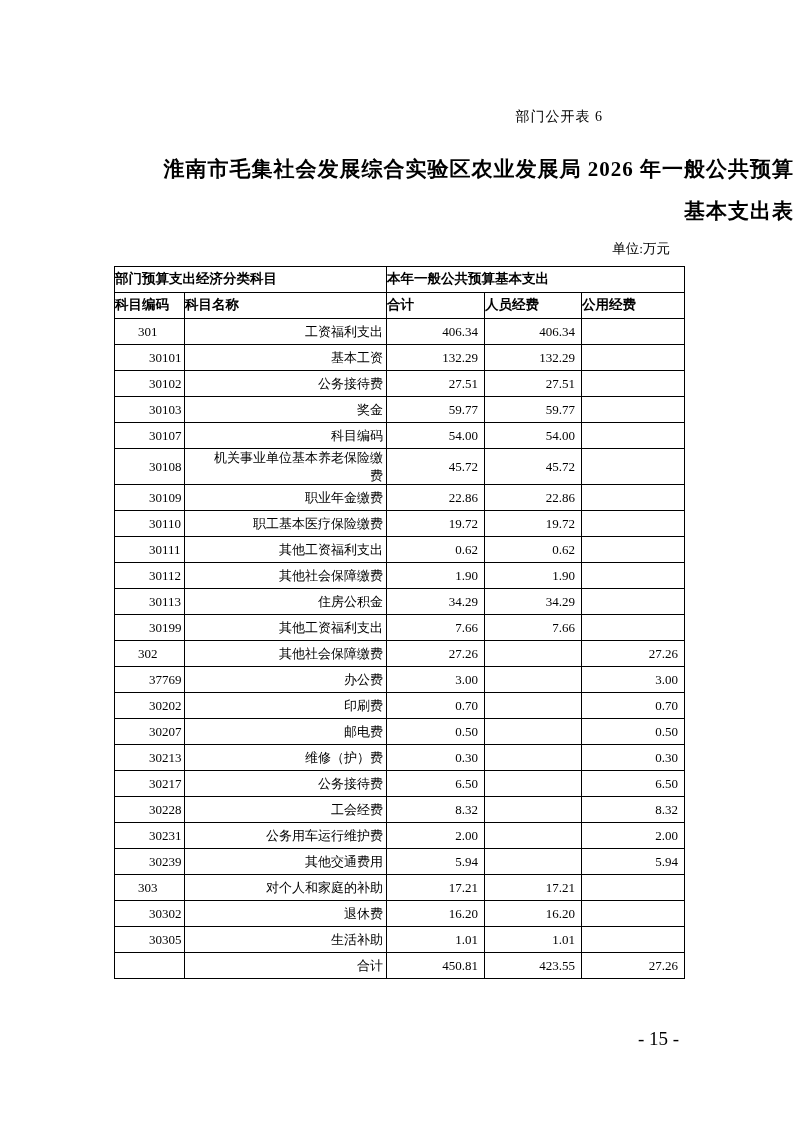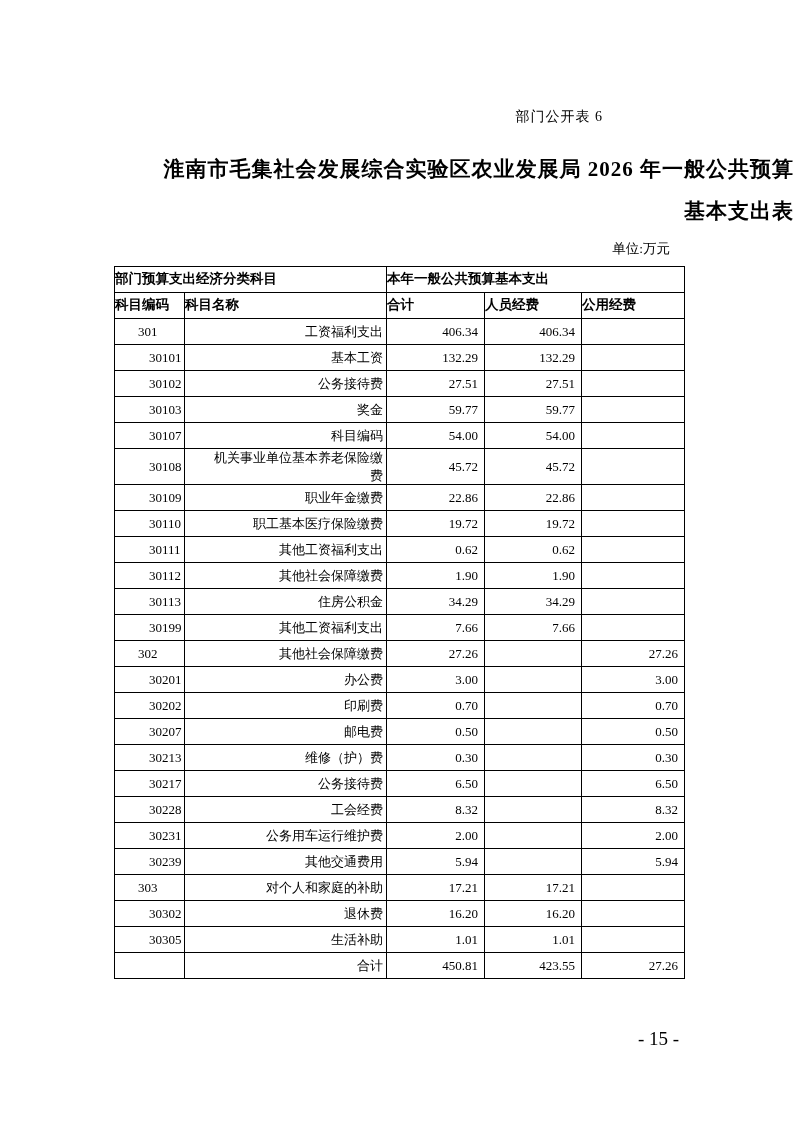--- a/index.html
+++ b/index.html
@@ -188,21 +188,21 @@
         <td class="num"></td>
       </tr>
       <tr>
         <td class="code lvl1">302</td>
         <td class="name lvl1">其他社会保障缴费</td>
         <td class="num">27.26</td>
         <td class="num"></td>
         <td class="num">27.26</td>
       </tr>
       <tr>
-        <td class="code lvl2">30201</td>
+        <td class="code lvl2">37769</td>
         <td class="name lvl2">办公费</td>
         <td class="num">3.00</td>
         <td class="num"></td>
         <td class="num">3.00</td>
       </tr>
       <tr>
         <td class="code lvl2">30202</td>
         <td class="name lvl2">印刷费</td>
         <td class="num">0.70</td>
         <td class="num"></td>

